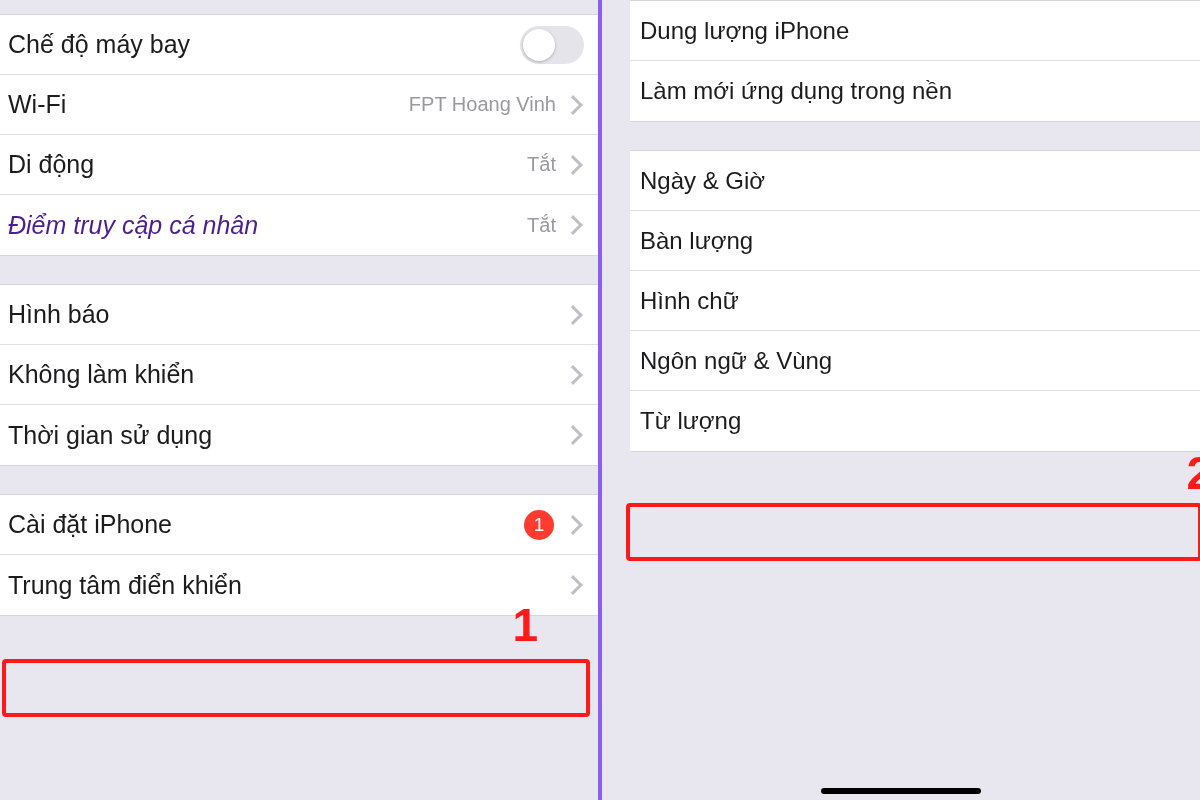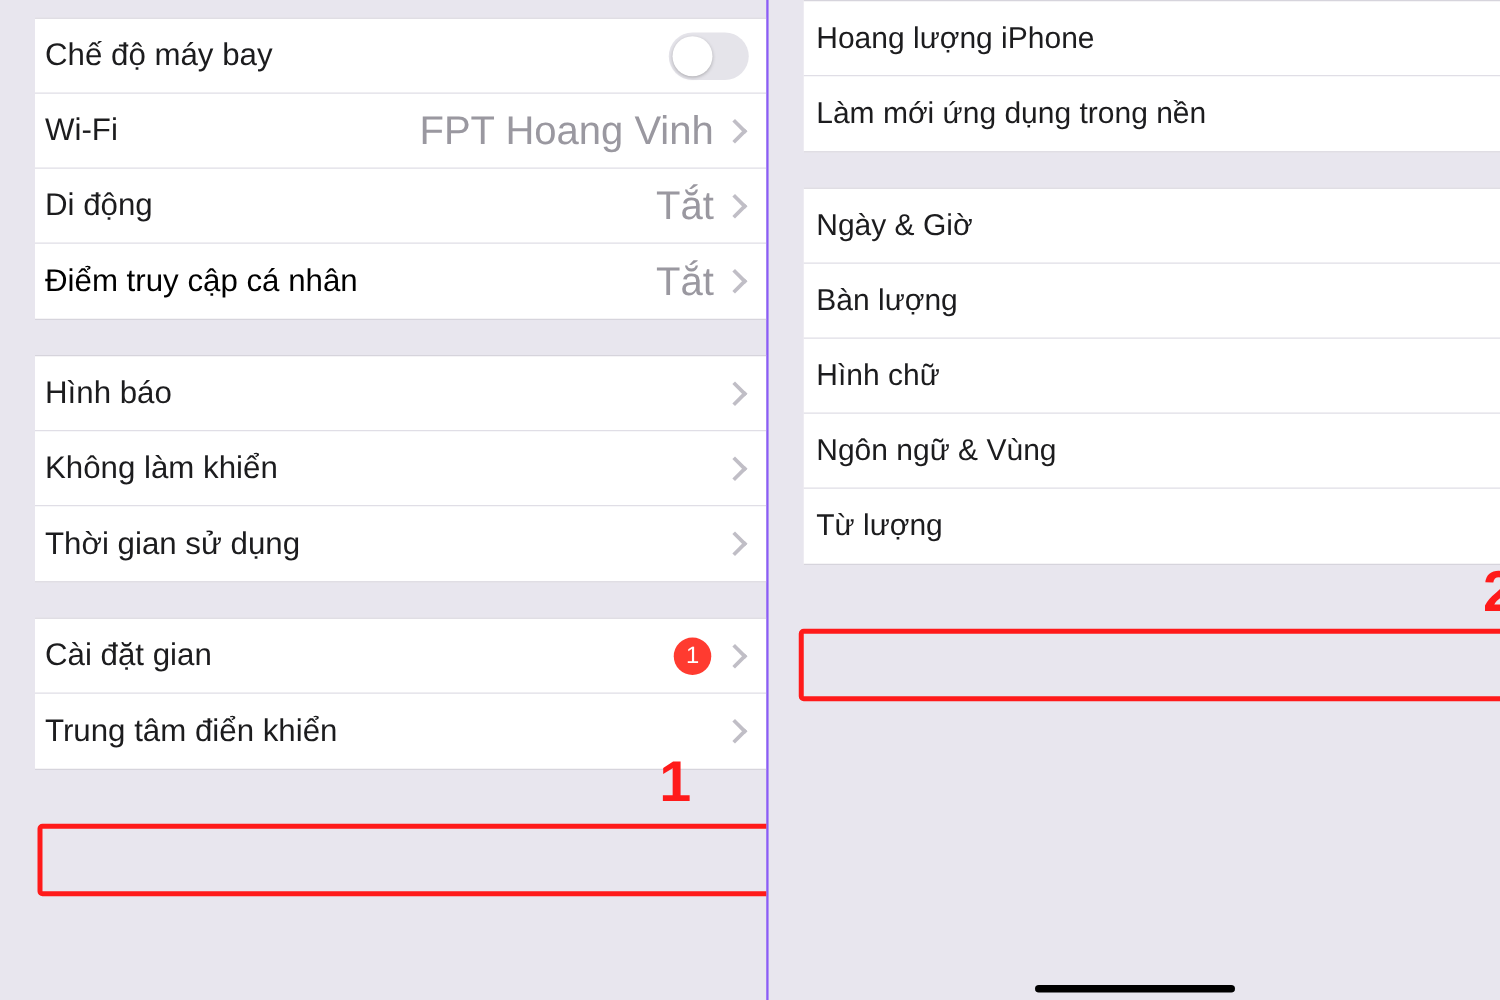--- a/index.html
+++ b/index.html
@@ -10,42 +10,42 @@
     font-family: -apple-system, "Helvetica Neue", Arial, sans-serif;
     display: flex;
     overflow: hidden;
   }
   .panel {
     flex: 1;
     background: #e8e6ee;
     position: relative;
     overflow: hidden;
   }
-  .panel-left { border-right: 2px solid #8b5cf6; margin-left: 28px; }
+  .panel-left { border-right: 4px solid #8b5cf6; }
   .group {
     background: #fff;
     border-top: 1px solid #d6d4dc;
     border-bottom: 1px solid #d6d4dc;
   }
   .group + .group { margin-top: 28px; }
   .group-first { margin-top: 14px; }
   .row {
     display: flex;
     align-items: center;
     height: 60px;
     padding: 0 14px 0 8px;
     border-bottom: 1px solid #e0dee6;
     font-size: 25px;
     color: #1c1c1e;
     position: relative;
   }
   .row:last-child { border-bottom: none; }
   .row-label { flex: 1; }
-  .row-value { color: #9a98a0; font-size: 32px; margin-right: 10px; }
-  .row-disabled .row-label { color: #000000; }
+  .row-value { color: #9a98a0; font-size: 20px; margin-right: 10px; }
+  .row-disabled .row-label { color: #4c1d95; font-style: italic; }
   .chevron {
     width: 14px; height: 14px;
     border-top: 3px solid #c0bec6;
     border-right: 3px solid #c0bec6;
     transform: rotate(45deg);
     margin-right: 4px;
   }
   .toggle {
     width: 64px; height: 38px;
     background: #e5e4ea;
@@ -137,40 +137,40 @@
       <span class="chevron"></span>
     </div>
     <div class="row">
       <span class="row-label">Thời gian sử dụng</span>
       <span class="chevron"></span>
     </div>
   </div>
 
   <div class="group">
     <div class="row">
-      <span class="row-label">Cài đặt gian</span>
+      <span class="row-label">Cài đặt iPhone</span>
       <span class="badge">1</span>
       <span class="chevron"></span>
     </div>
     <div class="row">
       <span class="row-label">Trung tâm điển khiển</span>
       <span class="chevron"></span>
     </div>
   </div>
 
   <div class="highlight-box" style="left:2px; top:659px; width:588px; height:58px;"></div>
   <div class="step-num" style="right:60px; top:598px;">1</div>
 </div>
 
 <div class="panel">
   <div class="right-inner">
 
     <div class="group">
       <div class="row">
-        <span class="row-label">Hoang lượng iPhone</span>
+        <span class="row-label">Dung lượng iPhone</span>
       </div>
       <div class="row">
         <span class="row-label">Làm mới ứng dụng trong nền</span>
       </div>
     </div>
 
     <div class="group">
       <div class="row">
         <span class="row-label">Ngày &amp; Giờ</span>
       </div>

